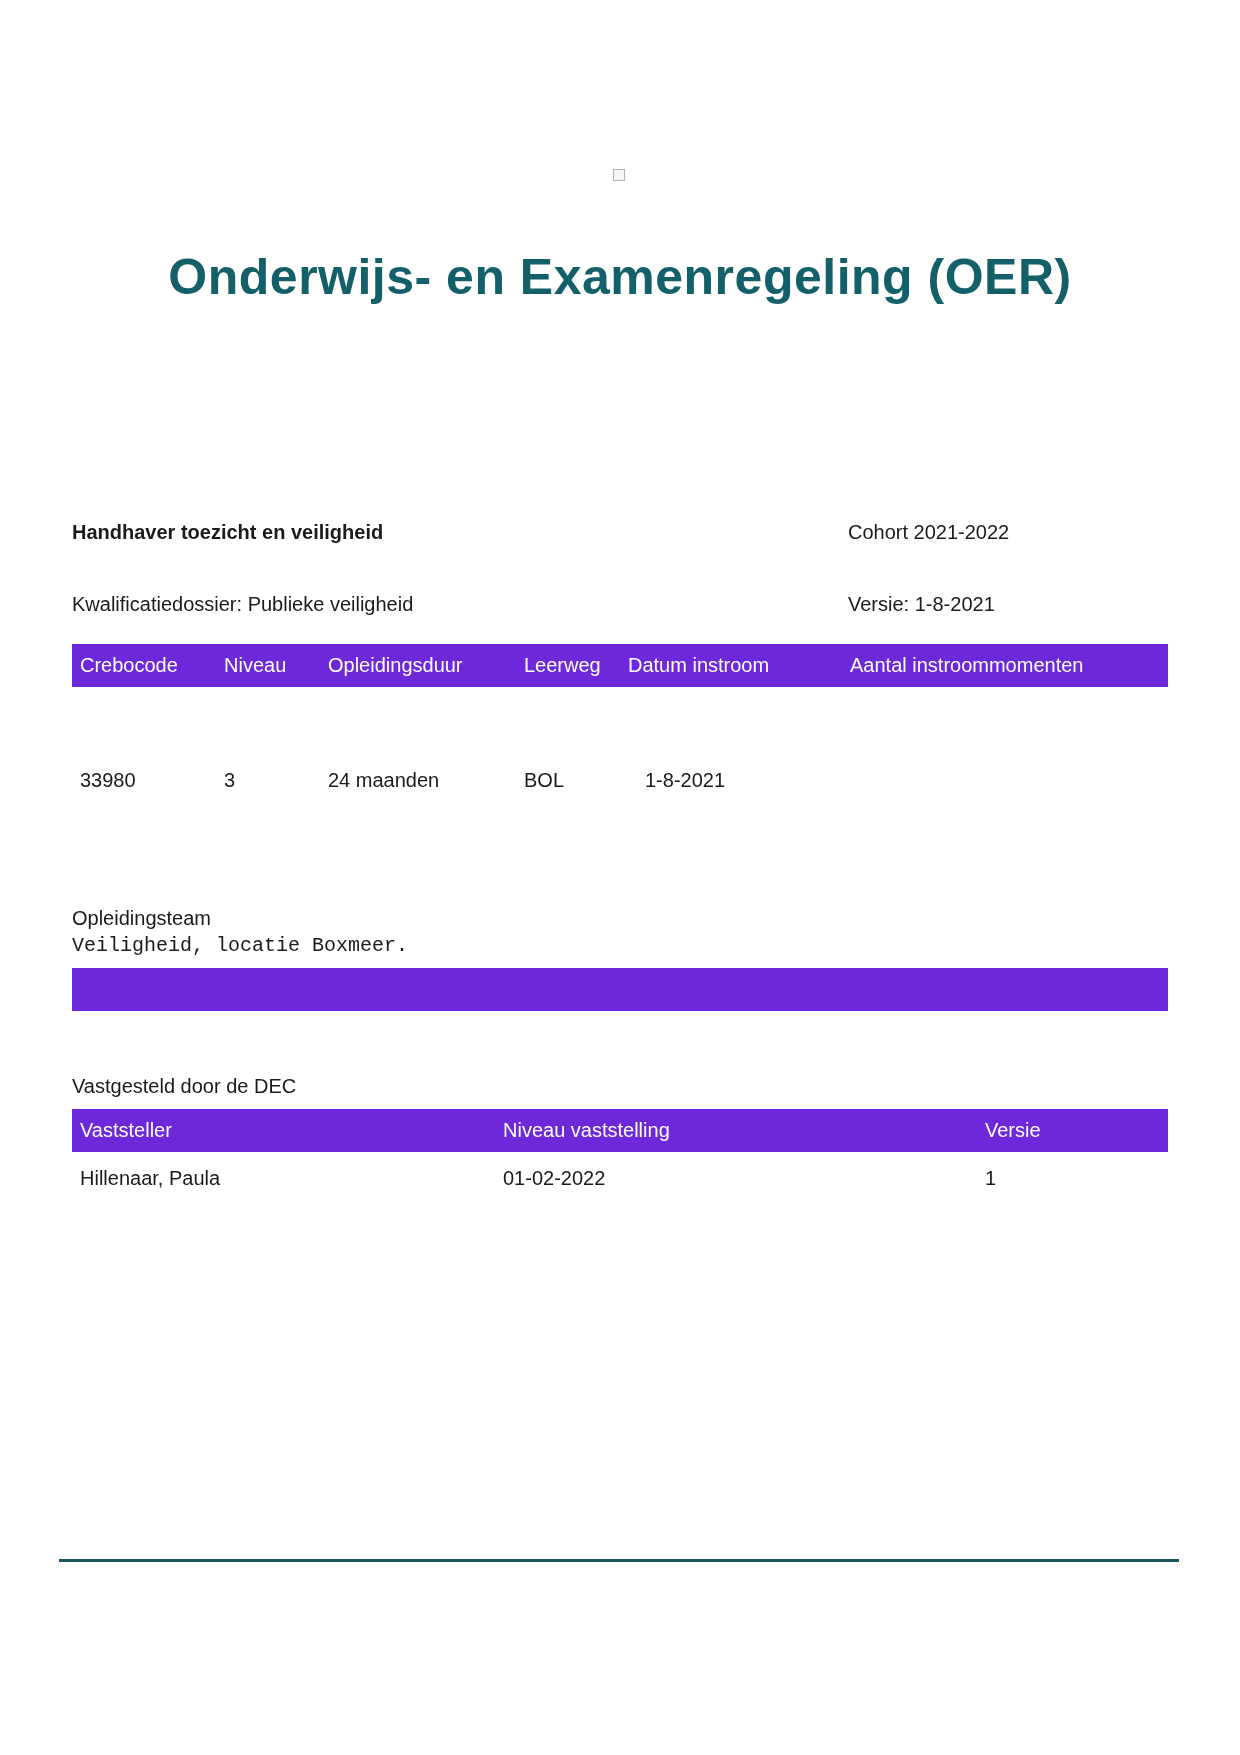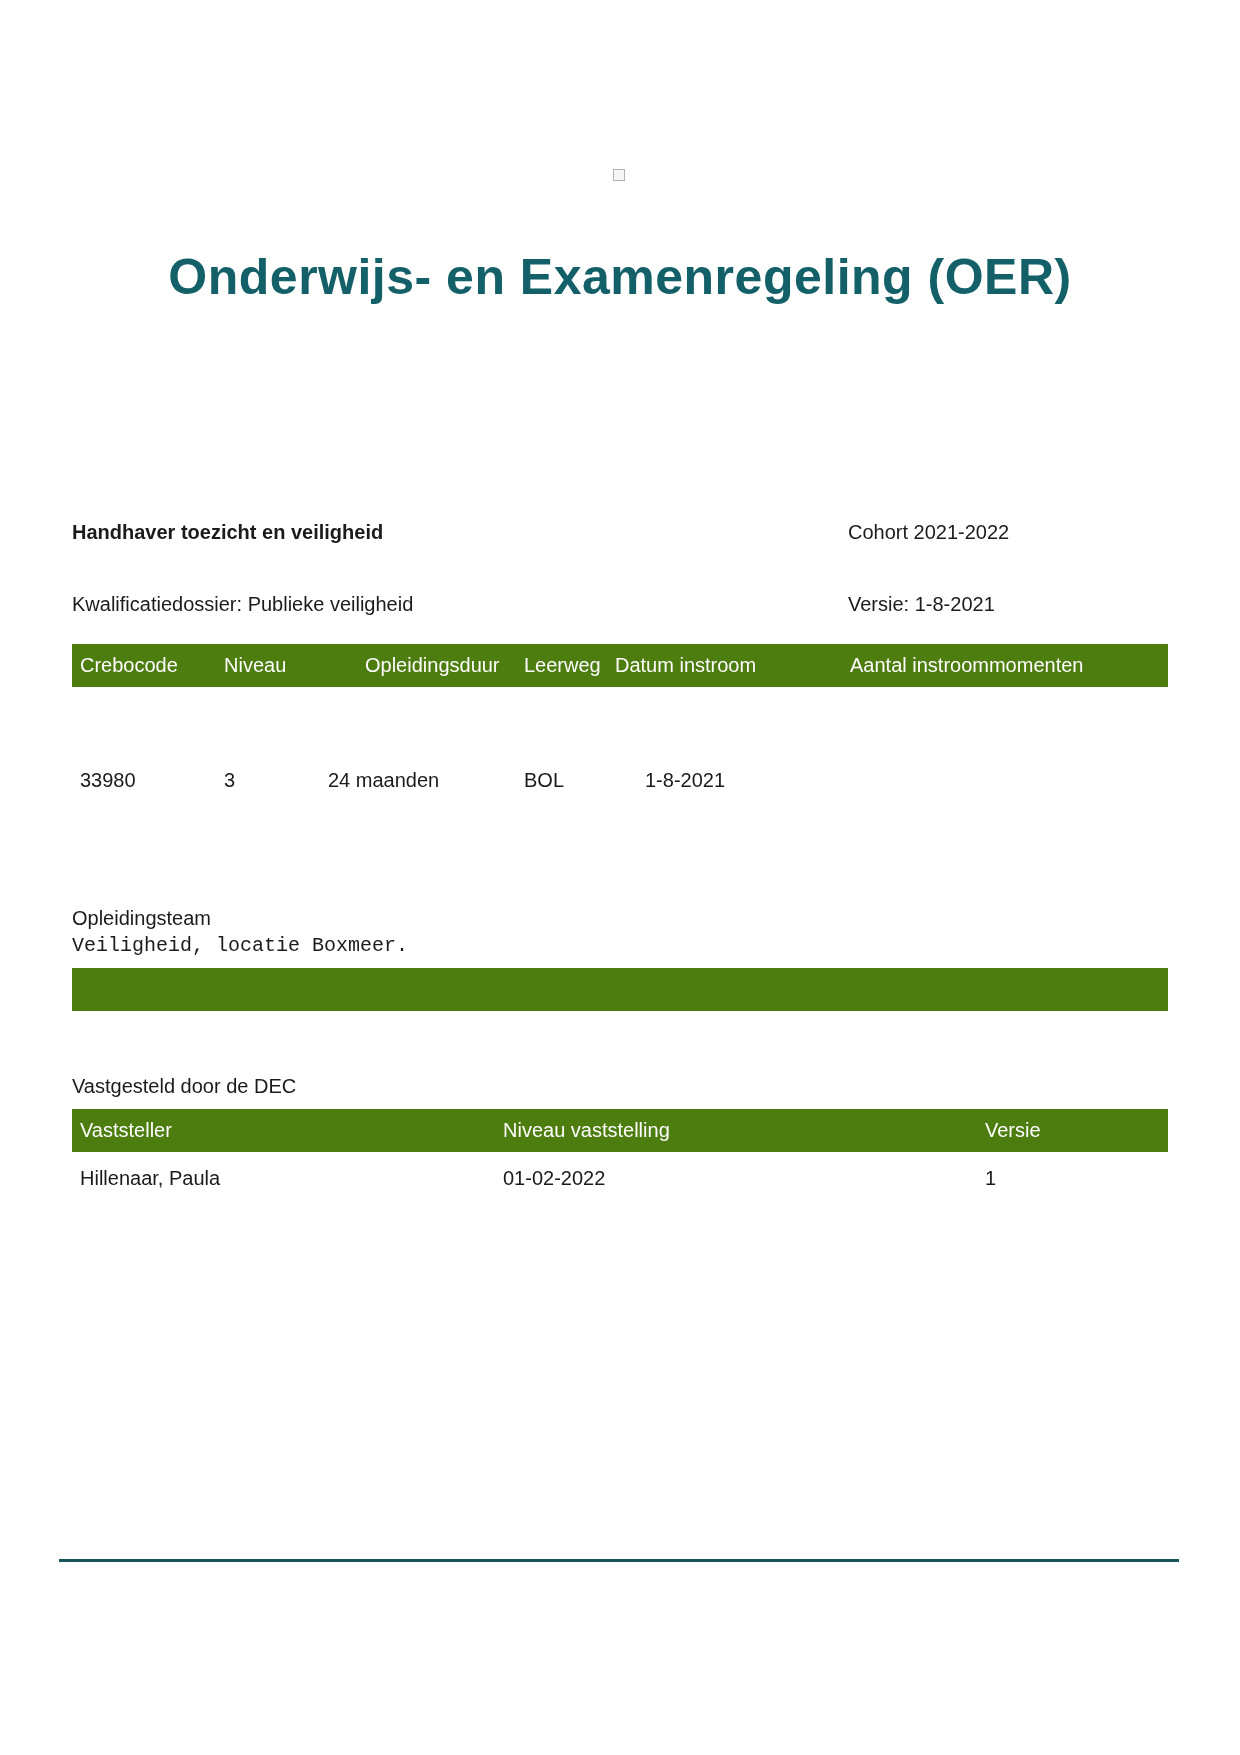--- a/index.html
+++ b/index.html
@@ -41,21 +41,21 @@
     font-size: 20px;
     line-height: 24px;
     white-space: nowrap;
   }
   .bold { font-weight: 700; }
   .bar {
     position: absolute;
     left: 72px;
     width: 1096px;
     height: 43px;
-    background: #4d7c0f;
+    background: #6d28d9;
   }
   .bar .cell {
     position: absolute;
     top: 0;
     height: 43px;
     line-height: 43px;
     color: #fdfdfd;
     font-size: 20px;
     white-space: nowrap;
   }
@@ -68,22 +68,22 @@
   }
   .rule {
     position: absolute;
     left: 59px;
     top: 1559px;
     width: 1120px;
     height: 3px;
     background: #19545a;
   }
   
-  .b1c1 { left: 8px; }   .b1c2 { left: 152px; } .b1c3 { left: 256px; margin-left: 37px; }
-  .b1c4 { left: 452px; } .b1c5 { left: 543px; } .b1c6 { left: 778px; }
+  .b1c1 { left: 8px; }   .b1c2 { left: 152px; } .b1c3 { left: 256px; }
+  .b1c4 { left: 452px; } .b1c5 { left: 556px; } .b1c6 { left: 778px; }
   
   .b2c1 { left: 8px; }   .b2c2 { left: 554px; }
   
   .b3c1 { left: 8px; }   .b3c2 { left: 431px; } .b3c3 { left: 913px; }
 </style>
 </head>
 <body>
 
 <div class="page">
 

